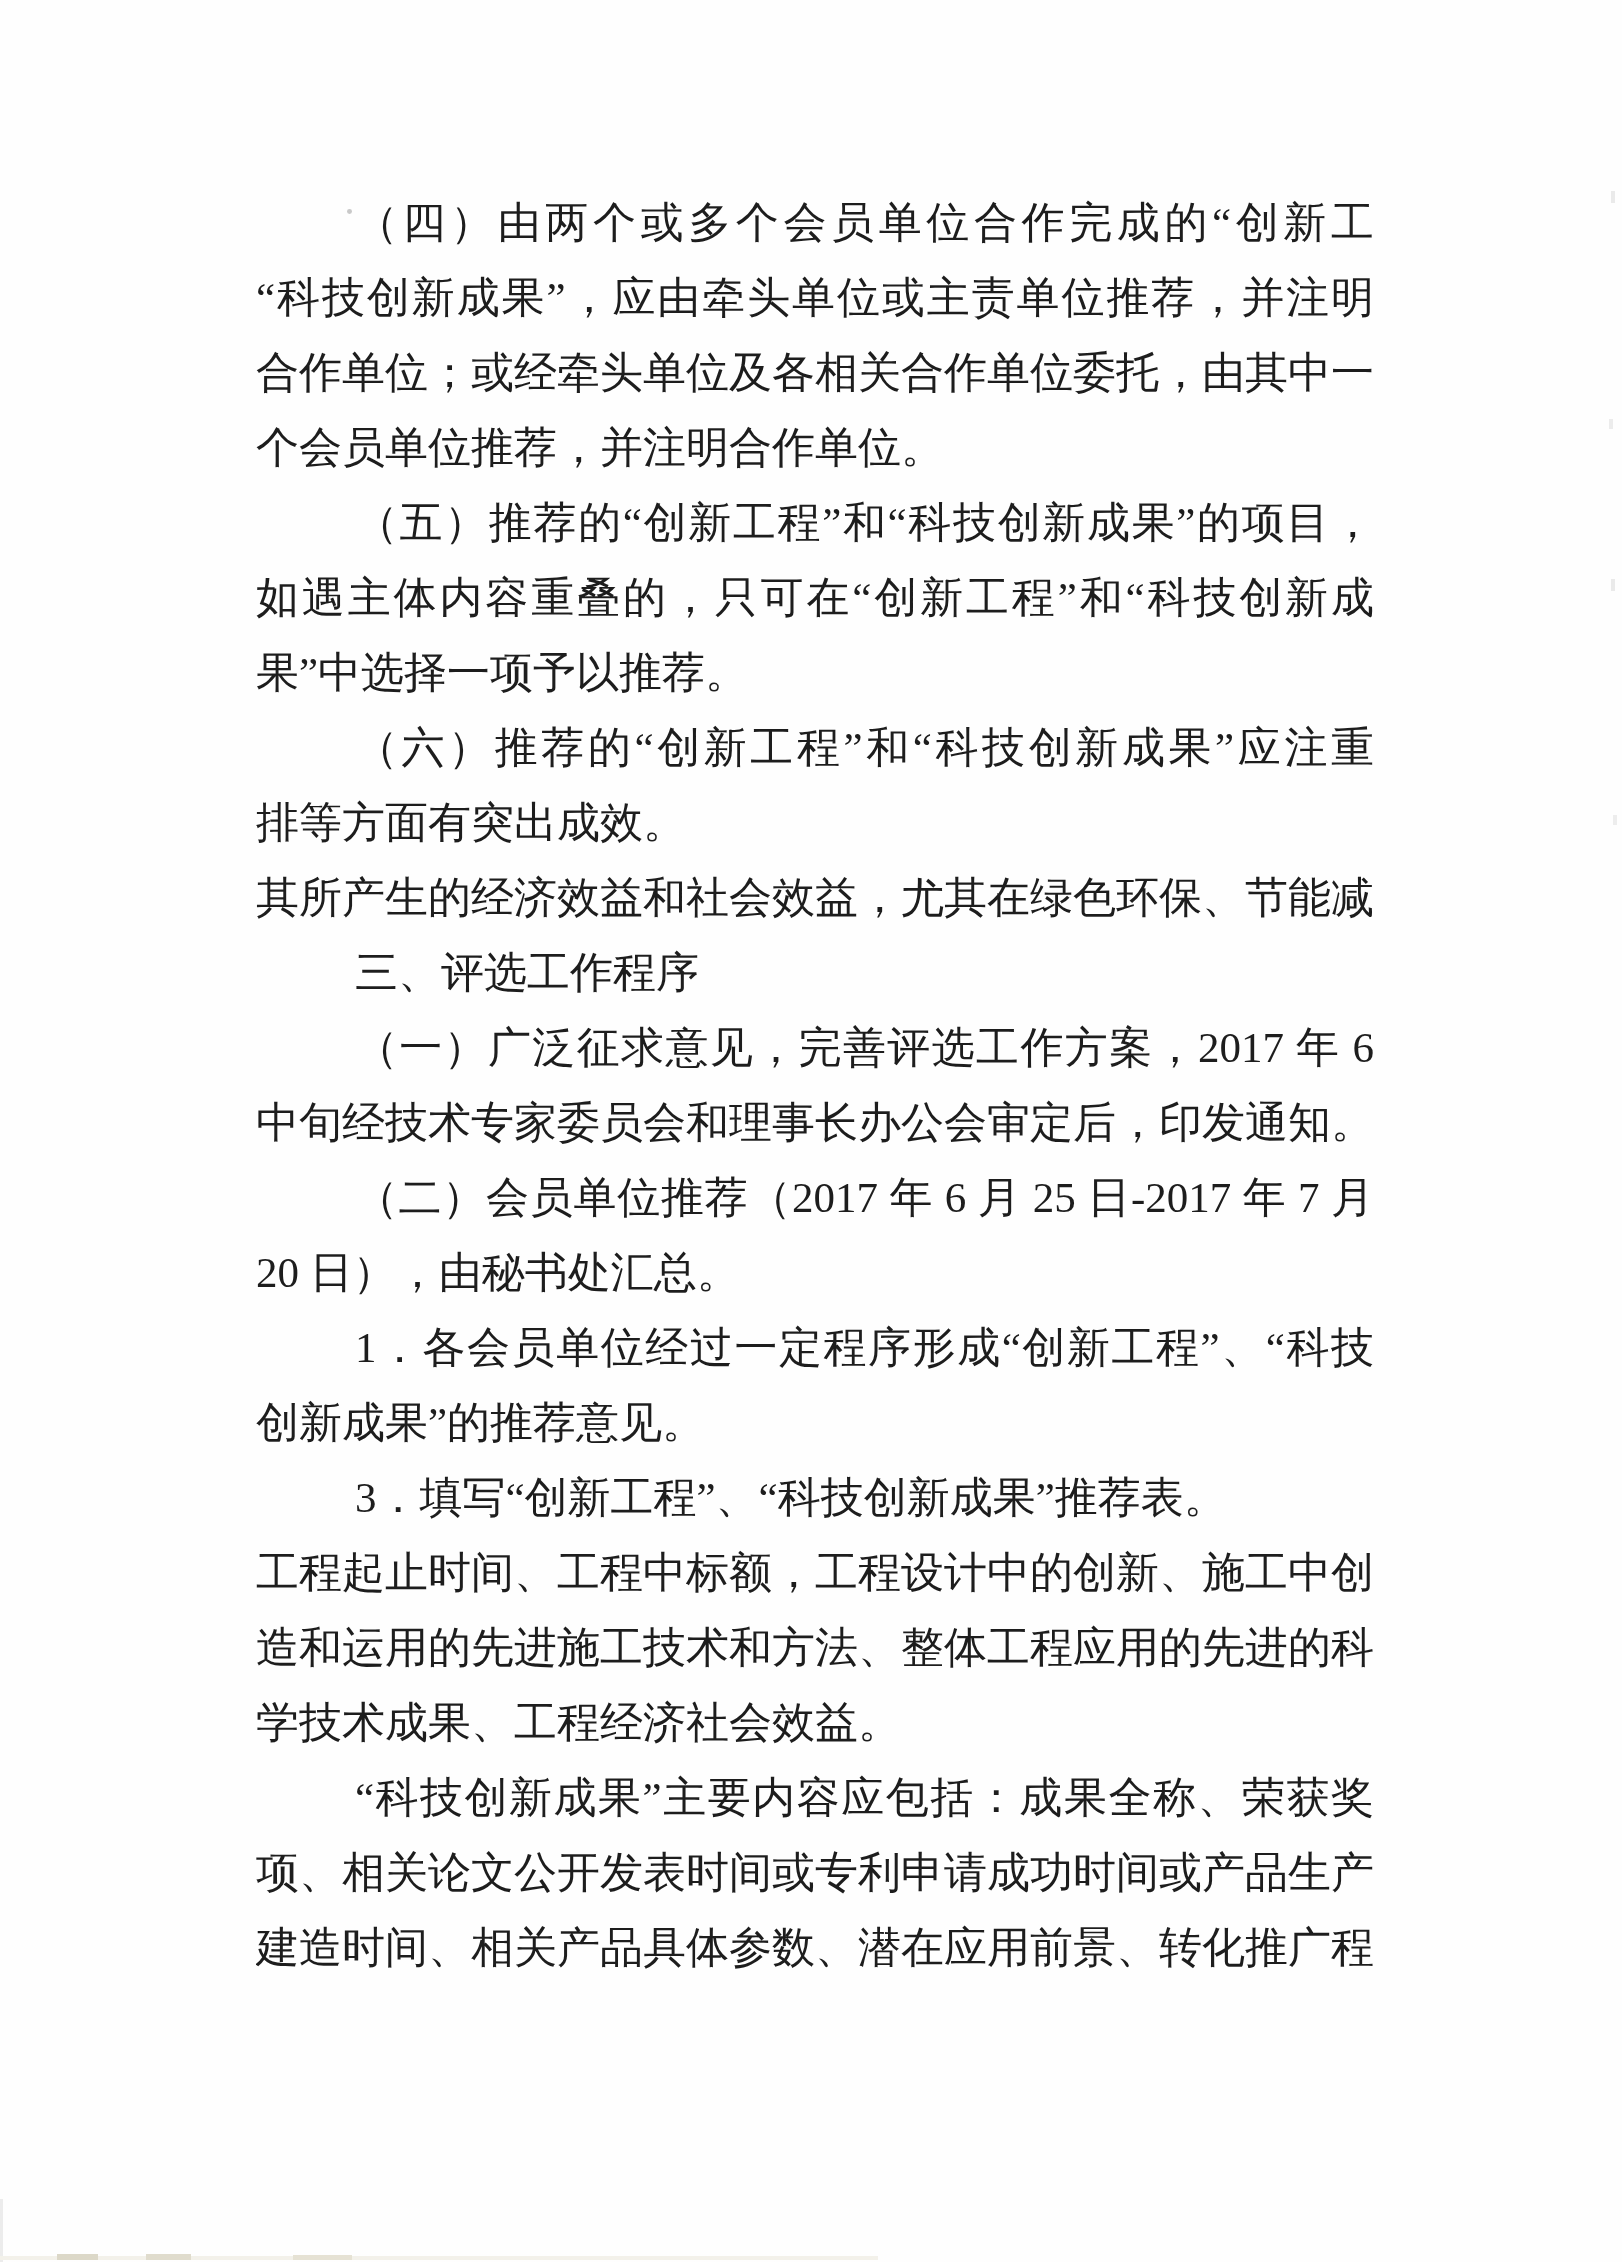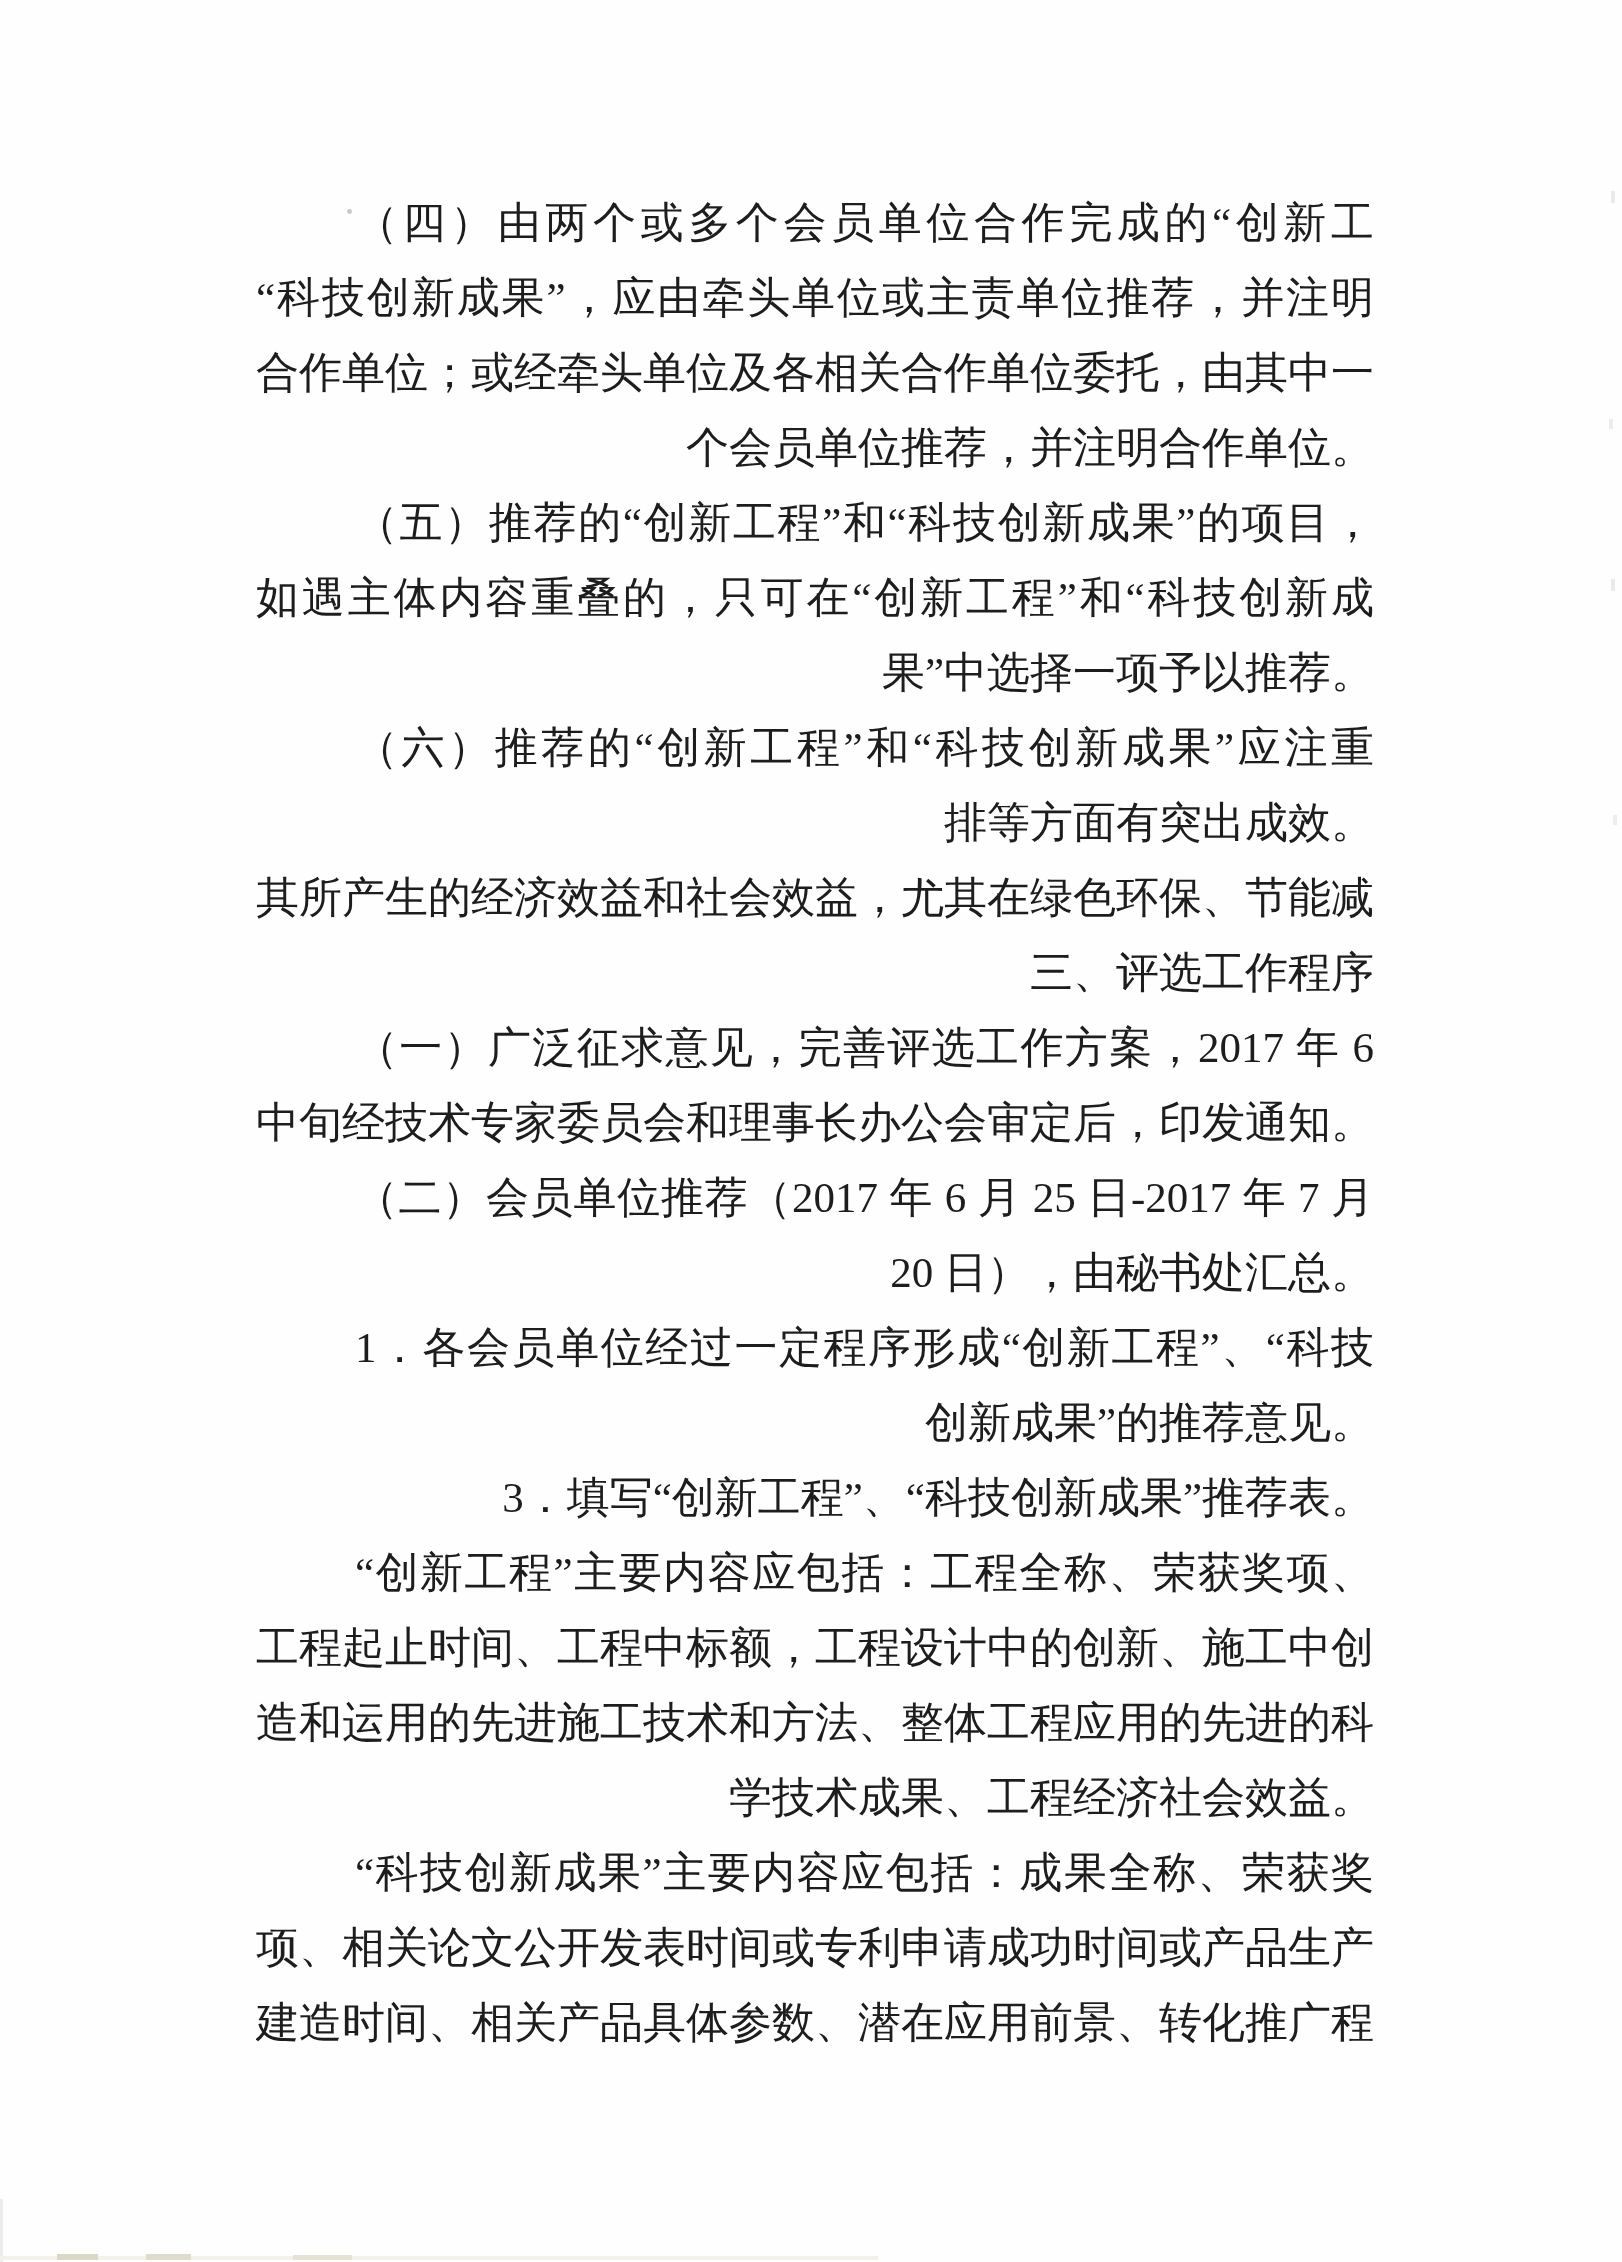--- a/index.html
+++ b/index.html
@@ -19,21 +19,21 @@
     position: absolute;
     left: 256px;
     top: 185px;
     width: 1118px;
   }
   .line {
     height: 75px;
     line-height: 75px;
     font-size: 43px;
     color: #1d1d1d;
-    text-align: right;
+    text-align: left;
     overflow: hidden;
     font-weight: 400;
     letter-spacing: 0;
   }
   .line.indent {
     text-indent: 2.3em;
   }
   .line.justify {
     text-align: justify;
     text-align-last: justify;
@@ -70,21 +70,20 @@
       <div class="line">排等方面有突出成效。</div>
       <div class="line justify">其所产生的经济效益和社会效益，尤其在绿色环保、节能减</div>
       <div class="line indent">三、评选工作程序</div>
       <div class="line indent justify">（一）广泛征求意见，完善评选工作方案，2017 年 6 月</div>
       <div class="line justify">中旬经技术专家委员会和理事长办公会审定后，印发通知。</div>
       <div class="line indent justify">（二）会员单位推荐（2017 年 6 月 25 日-2017 年 7 月</div>
       <div class="line">20 日），由秘书处汇总。</div>
       <div class="line indent justify">1．各会员单位经过一定程序形成“创新工程”、“科技</div>
       <div class="line">创新成果”的推荐意见。</div>
       <div class="line indent">3．填写“创新工程”、“科技创新成果”推荐表。</div>
-      <div class="line indent justify">“创新工程”主要内容应包括：工程全称、荣获奖项、</div>
       <div class="line justify">工程起止时间、工程中标额，工程设计中的创新、施工中创</div>
       <div class="line justify">造和运用的先进施工技术和方法、整体工程应用的先进的科</div>
       <div class="line">学技术成果、工程经济社会效益。</div>
       <div class="line indent justify">“科技创新成果”主要内容应包括：成果全称、荣获奖</div>
       <div class="line justify">项、相关论文公开发表时间或专利申请成功时间或产品生产</div>
       <div class="line justify">建造时间、相关产品具体参数、潜在应用前景、转化推广程</div>
     </div>
 
   <div class="artifact speck1"></div>
   <div class="artifact rmark1"></div>

